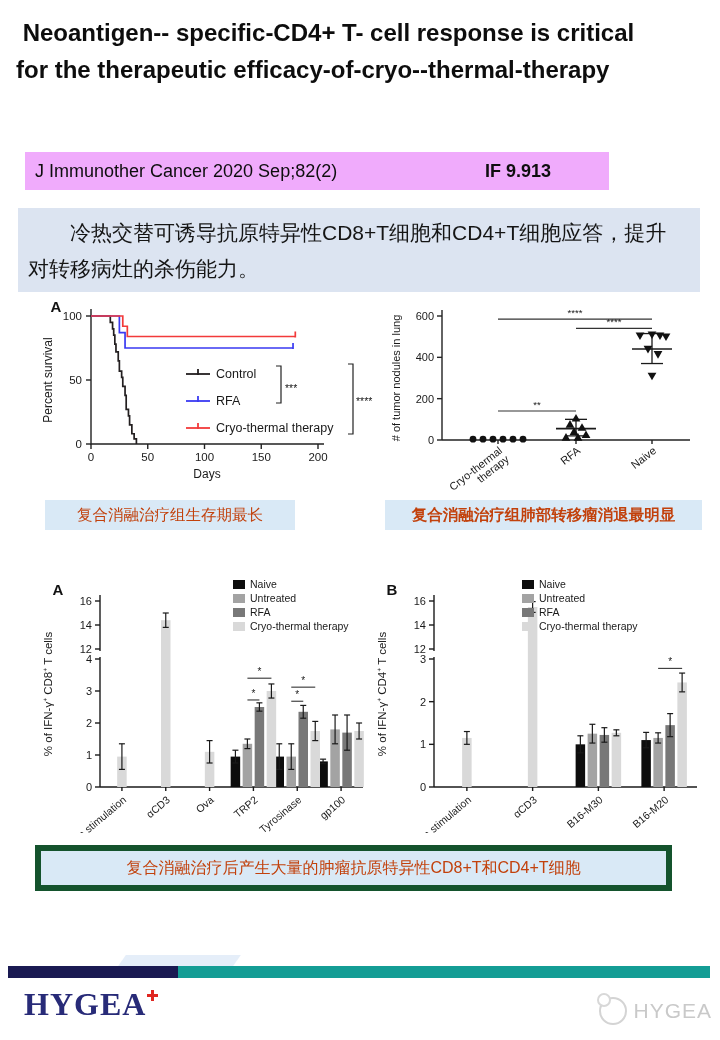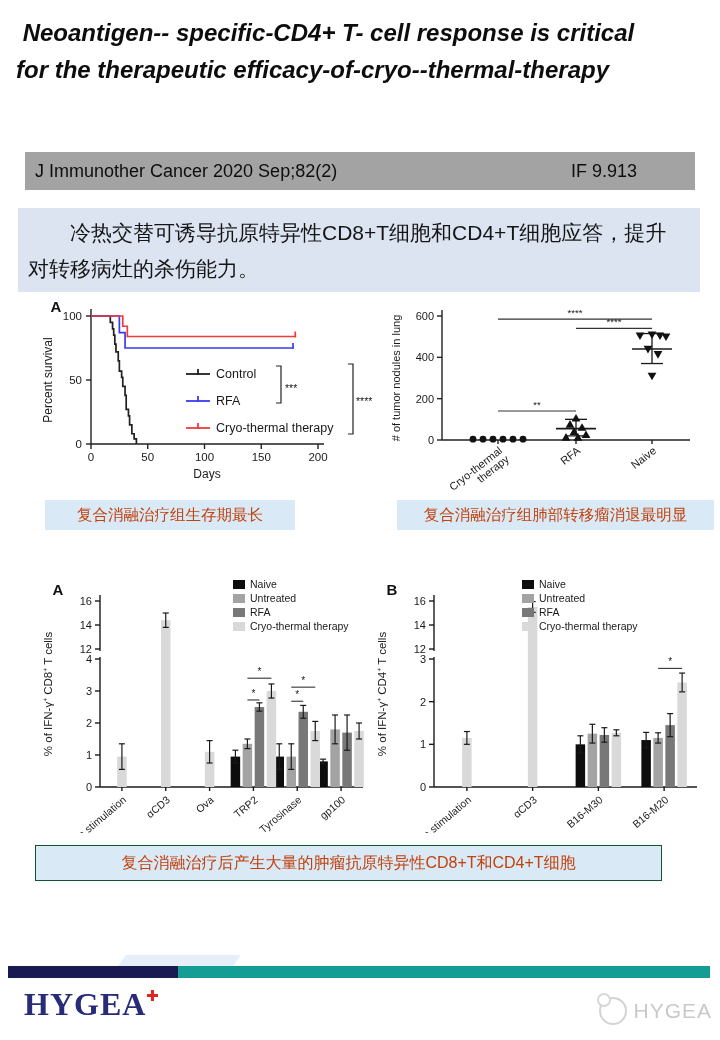--- a/index.html
+++ b/index.html
@@ -1,32 +1,32 @@
 <!DOCTYPE html>
 <html><head>
 <meta charset="utf-8">
 <style>
   html,body{margin:0;padding:0;background:#fff;}
   .slide{position:relative;width:720px;height:1040px;background:#ffffff;overflow:hidden;
          font-family:"Liberation Sans", sans-serif;color:#111;}
   .title{position:absolute;left:16px;top:14px;width:650px;font-size:24px;font-weight:bold;
-         line-height:1.55;color:#0d0d0d;white-space:pre-wrap;font-style:italic;}
-  .citation{position:absolute;left:25px;top:152px;width:670px;height:38px;background:#a3a3a3;
+         line-height:1.55;color:#0d0d0d;white-space:pre-wrap;}
+  .citation{position:absolute;left:25px;top:152px;width:584px;height:38px;background:#f0abfc;
             display:flex;align-items:center;font-size:18px;color:#0e0e0e;}
   .citation .ref{padding-left:10px;flex:1;}
-  .citation .if{margin-right:58px;}
+  .citation .if{margin-right:58px;font-weight:bold;}
   .summary{position:absolute;left:18px;top:208px;width:682px;height:84px;background:#dce4f1;}
   .summary p{margin:7px 14px 8px 10px;font-size:21px;line-height:36px;text-indent:2em;color:#151515;}
   .figrow1{position:absolute;left:0;top:290px;width:720px;height:208px;}
   .figrow2{position:absolute;left:0;top:572px;width:720px;height:262px;}
   .cap{position:absolute;background:#d9e9f6;display:flex;align-items:center;justify-content:center;
        font-size:15.5px;color:#c2410c;}
   .cap1{left:45px;top:500px;width:250px;height:30px;}
-  .cap2{left:397px;top:500px;width:317px;height:30px;}
-  .cap3{left:35px;top:845px;width:625px;height:34px;border:1px solid #14532d;font-size:16px;}
+  .cap2{left:385px;top:500px;width:317px;height:30px;font-weight:bold;}
+  .cap3{left:35px;top:845px;width:625px;height:34px;border:6px solid #14532d;font-size:16px;}
   svg{position:absolute;}
   svg text{font-family:"Liberation Sans", sans-serif;}
   .bar-navy{position:absolute;left:8px;top:966px;width:170px;height:12px;background:#1a1a52;}
   .bar-teal{position:absolute;left:178px;top:966px;width:532px;height:12px;background:#149d95;}
   .wisp{position:absolute;left:122px;top:955px;width:115px;height:11px;background:#cfe0f4;
         transform:skewX(-35deg);opacity:.55;}
   .logo{position:absolute;left:24px;top:986px;font-family:"Liberation Serif", serif;
         font-weight:bold;font-size:32px;color:#282b78;letter-spacing:1px;}
   .logo-cross{display:inline-block;position:relative;width:11px;height:11px;margin-left:1px;
               vertical-align:14px;}

